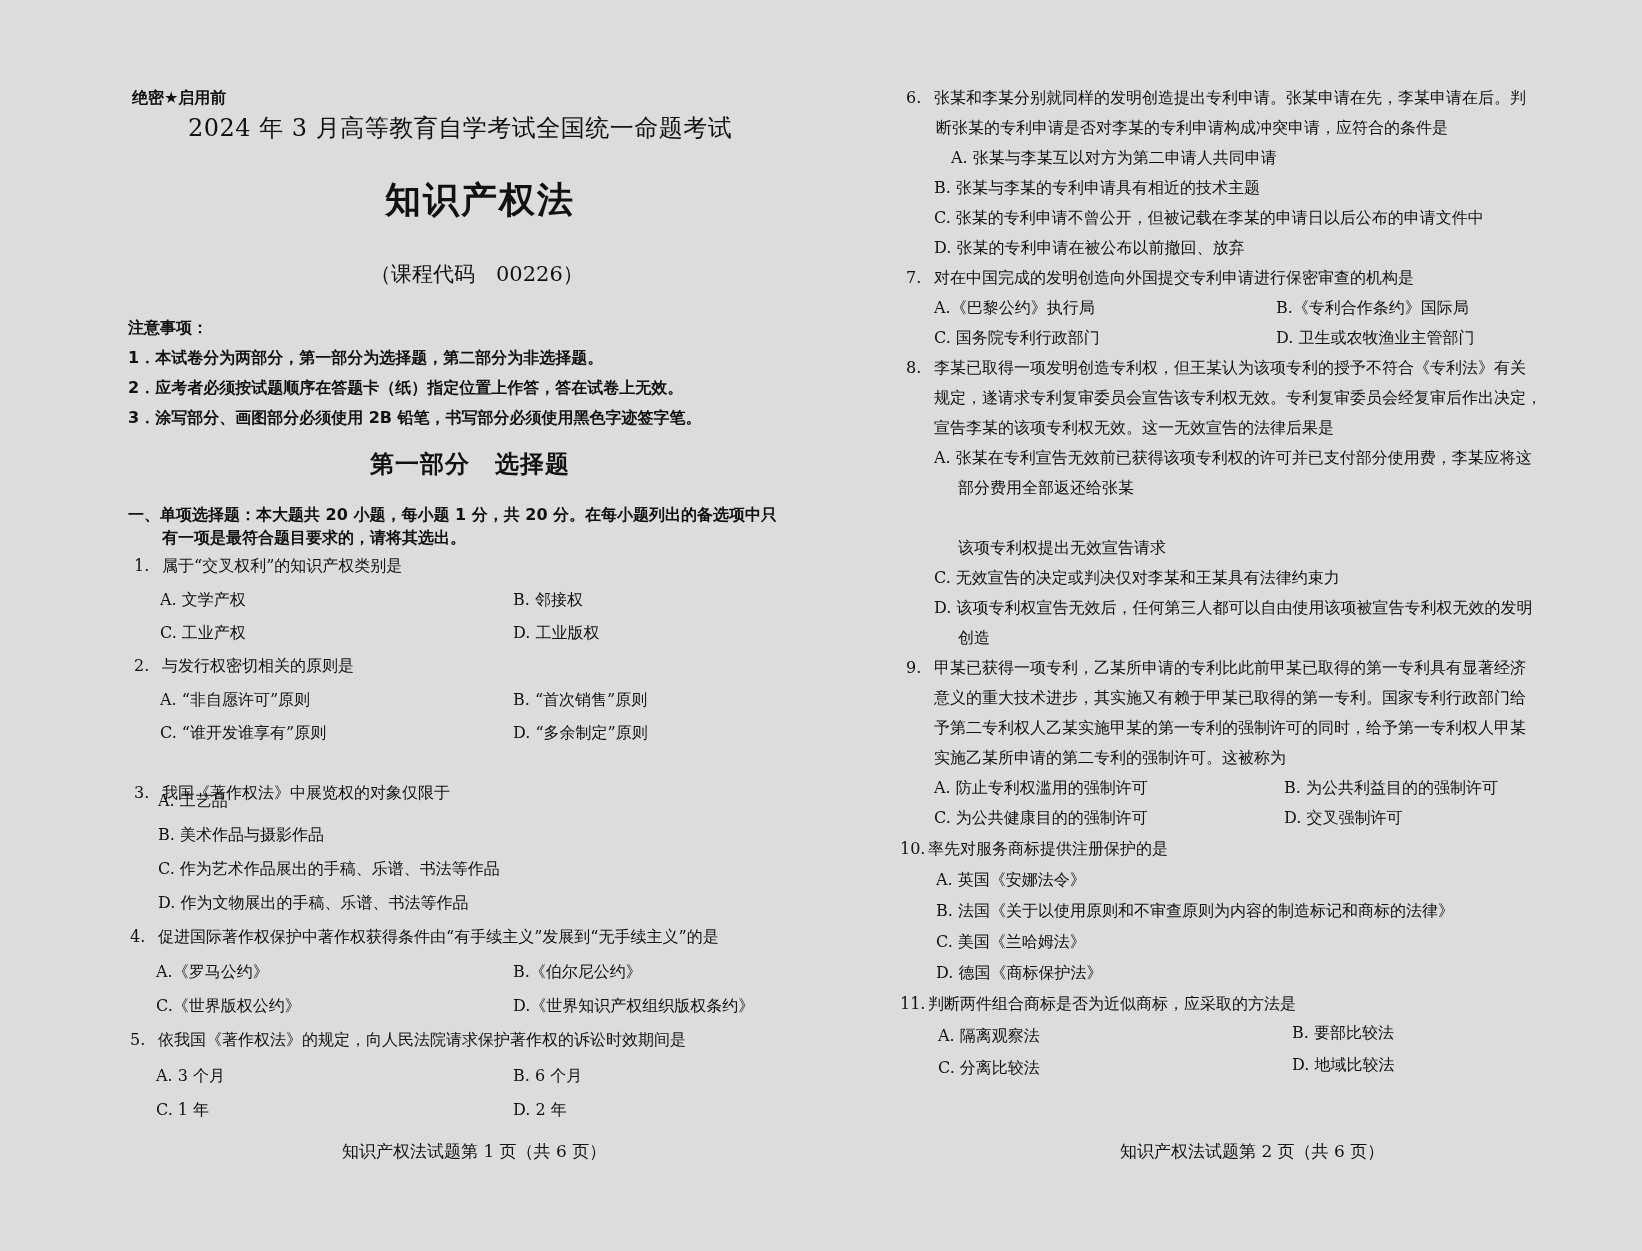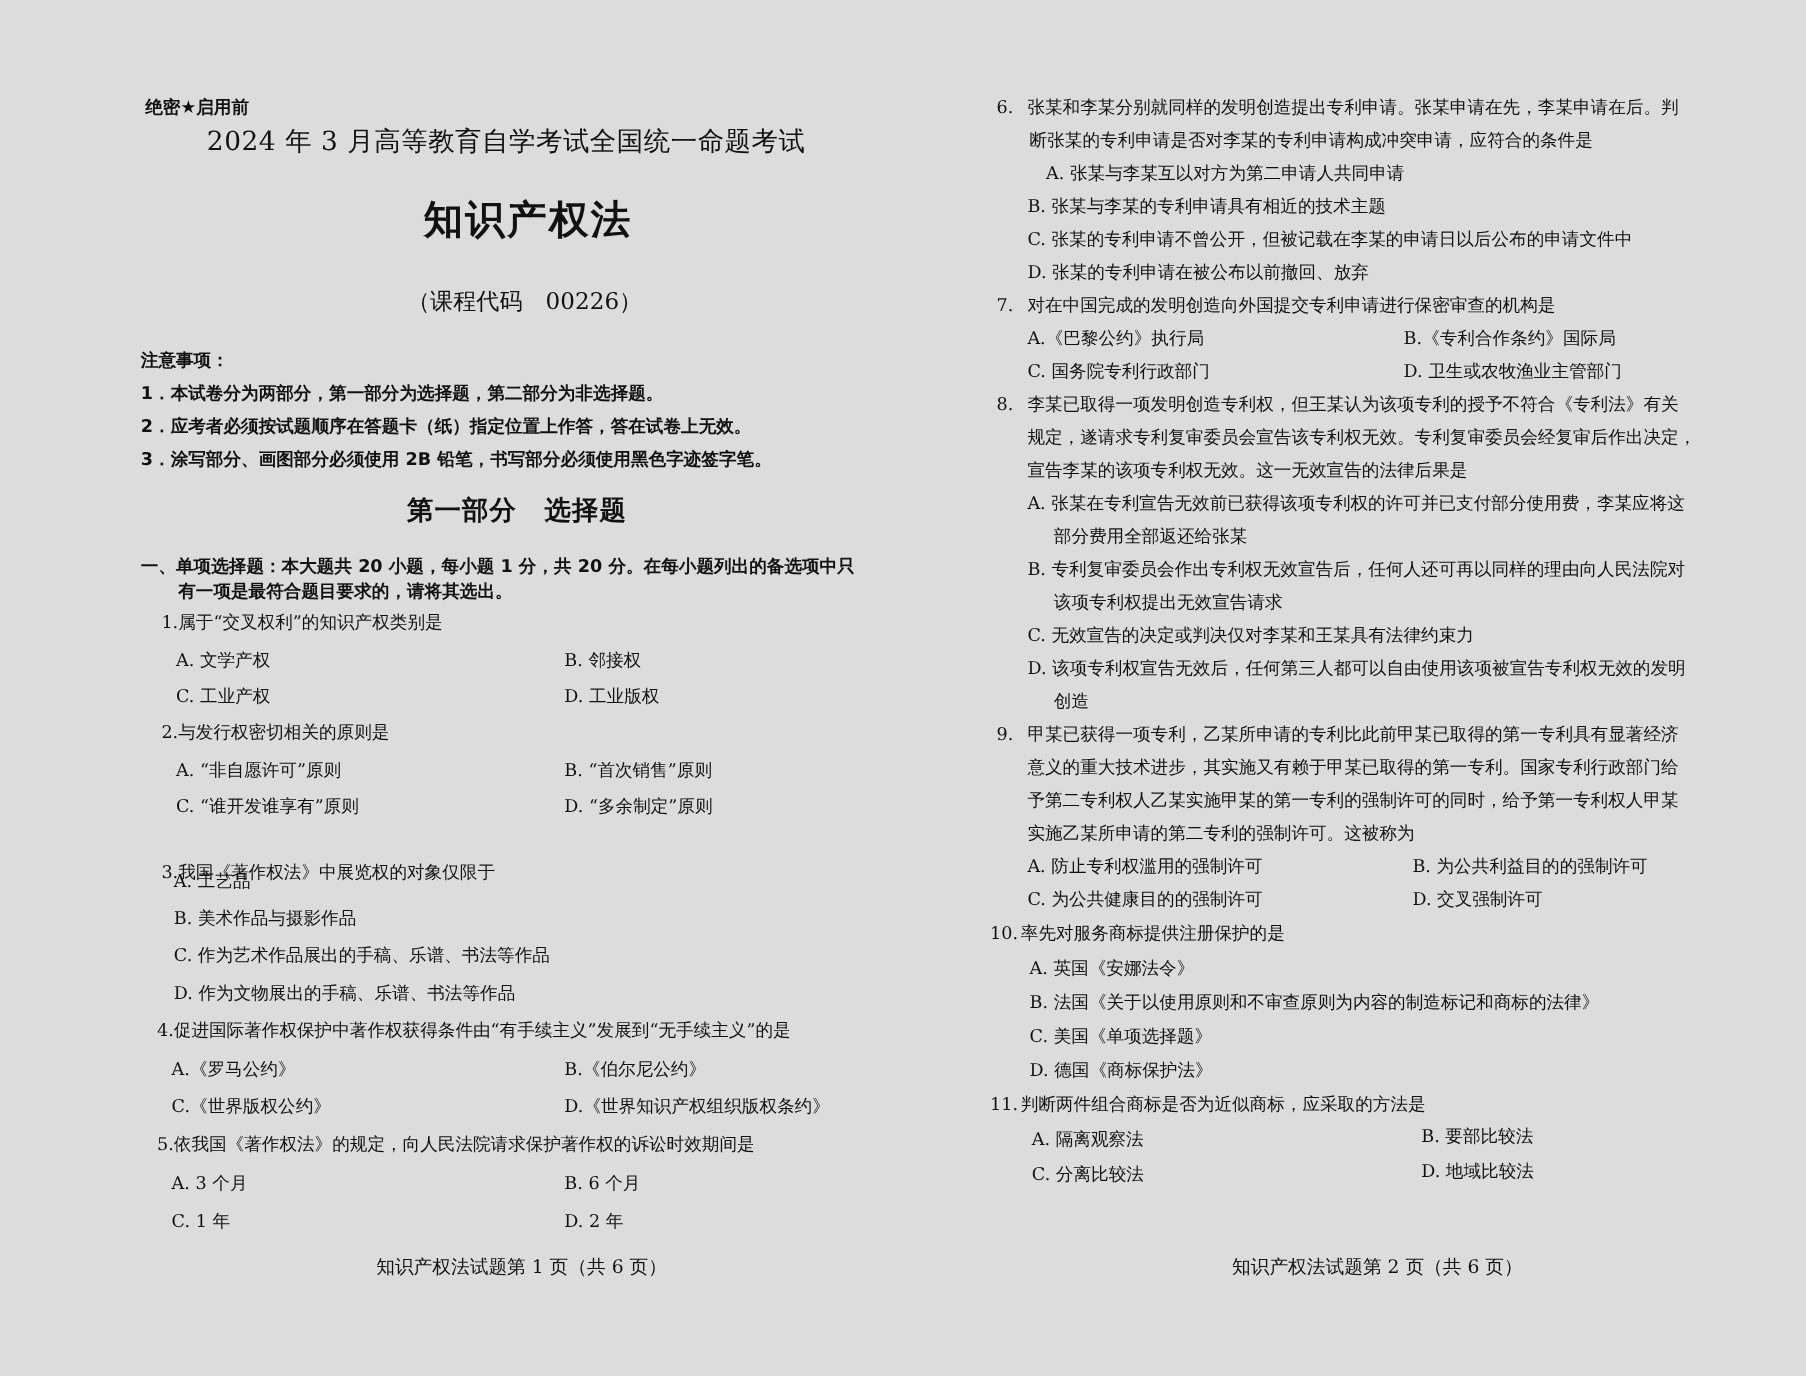--- a/index.html
+++ b/index.html
@@ -12,21 +12,21 @@
       background: #dcdcdc;
       color: #111;
       font-family: "DejaVu Serif", "Liberation Serif", serif;
       position: relative;
       overflow: hidden;
     }
     .page {
       position: absolute;
       top: 0;
     }
-    .page-left { left: 0; width: 860px; height: 1251px; text-align: right; }
+    .page-left { left: 0; width: 860px; height: 1251px; }
     .page-right { left: 860px; width: 782px; height: 1251px; }
 
     .abs { position: absolute; white-space: nowrap; }
 
     .secret { left: 132px; top: 88px; font-size: 16px; font-weight: bold; font-family: "DejaVu Sans", sans-serif; }
     .exam-title { left: 188px; top: 112px; font-size: 24px; letter-spacing: 0.5px; }
     .subject-title { left: 385px; top: 176px; font-size: 36px; font-weight: bold; letter-spacing: 2px; }
     .course-code { left: 370px; top: 260px; font-size: 21px; }
     .notice-title { left: 128px; top: 318px; font-size: 16px; font-weight: bold; font-family: "DejaVu Sans", sans-serif; }
     .notice-item { left: 128px; font-size: 16px; font-weight: bold; font-family: "DejaVu Sans", sans-serif; }
@@ -125,21 +125,20 @@
   <div class="abs opt" style="left:74px;top:328px">C. 国务院专利行政部门</div>
   <div class="abs opt" style="left:416px;top:328px">D. 卫生或农牧渔业主管部门</div>
 
   <div class="abs q" style="left:46px;top:358px">
     <span class="qnum">8.</span><span>李某已取得一项发明创造专利权，但王某认为该项专利的授予不符合《专利法》有关</span>
   </div>
   <div class="abs q" style="left:74px;top:388px">规定，遂请求专利复审委员会宣告该专利权无效。专利复审委员会经复审后作出决定，</div>
   <div class="abs q" style="left:74px;top:418px">宣告李某的该项专利权无效。这一无效宣告的法律后果是</div>
   <div class="abs opt" style="left:74px;top:448px">A. 张某在专利宣告无效前已获得该项专利权的许可并已支付部分使用费，李某应将这</div>
   <div class="abs opt" style="left:98px;top:478px">部分费用全部返还给张某</div>
-  <div class="abs opt" style="left:74px;top:508px">B. 专利复审委员会作出专利权无效宣告后，任何人还可再以同样的理由向人民法院对</div>
   <div class="abs opt" style="left:98px;top:538px">该项专利权提出无效宣告请求</div>
   <div class="abs opt" style="left:74px;top:568px">C. 无效宣告的决定或判决仅对李某和王某具有法律约束力</div>
   <div class="abs opt" style="left:74px;top:598px">D. 该项专利权宣告无效后，任何第三人都可以自由使用该项被宣告专利权无效的发明</div>
   <div class="abs opt" style="left:98px;top:628px">创造</div>
 
   <div class="abs q" style="left:46px;top:658px">
     <span class="qnum">9.</span><span>甲某已获得一项专利，乙某所申请的专利比此前甲某已取得的第一专利具有显著经济</span>
   </div>
   <div class="abs q" style="left:74px;top:688px">意义的重大技术进步，其实施又有赖于甲某已取得的第一专利。国家专利行政部门给</div>
   <div class="abs q" style="left:74px;top:718px">予第二专利权人乙某实施甲某的第一专利的强制许可的同时，给予第一专利权人甲某</div>
@@ -147,21 +146,21 @@
   <div class="abs opt" style="left:74px;top:778px">A. 防止专利权滥用的强制许可</div>
   <div class="abs opt" style="left:424px;top:778px">B. 为公共利益目的的强制许可</div>
   <div class="abs opt" style="left:74px;top:808px">C. 为公共健康目的的强制许可</div>
   <div class="abs opt" style="left:424px;top:808px">D. 交叉强制许可</div>
 
   <div class="abs q" style="left:40px;top:839px">
     <span class="qnum">10.</span><span>率先对服务商标提供注册保护的是</span>
   </div>
   <div class="abs opt" style="left:76px;top:870px">A. 英国《安娜法令》</div>
   <div class="abs opt" style="left:76px;top:901px">B. 法国《关于以使用原则和不审查原则为内容的制造标记和商标的法律》</div>
-  <div class="abs opt" style="left:76px;top:932px">C. 美国《单项选择题》</div>
+  <div class="abs opt" style="left:76px;top:932px">C. 美国《兰哈姆法》</div>
   <div class="abs opt" style="left:76px;top:963px">D. 德国《商标保护法》</div>
 
   <div class="abs q" style="left:40px;top:994px">
     <span class="qnum">11.</span><span>判断两件组合商标是否为近似商标，应采取的方法是</span>
   </div>
   <div class="abs opt" style="left:78px;top:1026px">A. 隔离观察法</div>
   <div class="abs opt" style="left:432px;top:1023px">B. 要部比较法</div>
   <div class="abs opt" style="left:78px;top:1058px">C. 分离比较法</div>
   <div class="abs opt" style="left:432px;top:1055px">D. 地域比较法</div>
 

